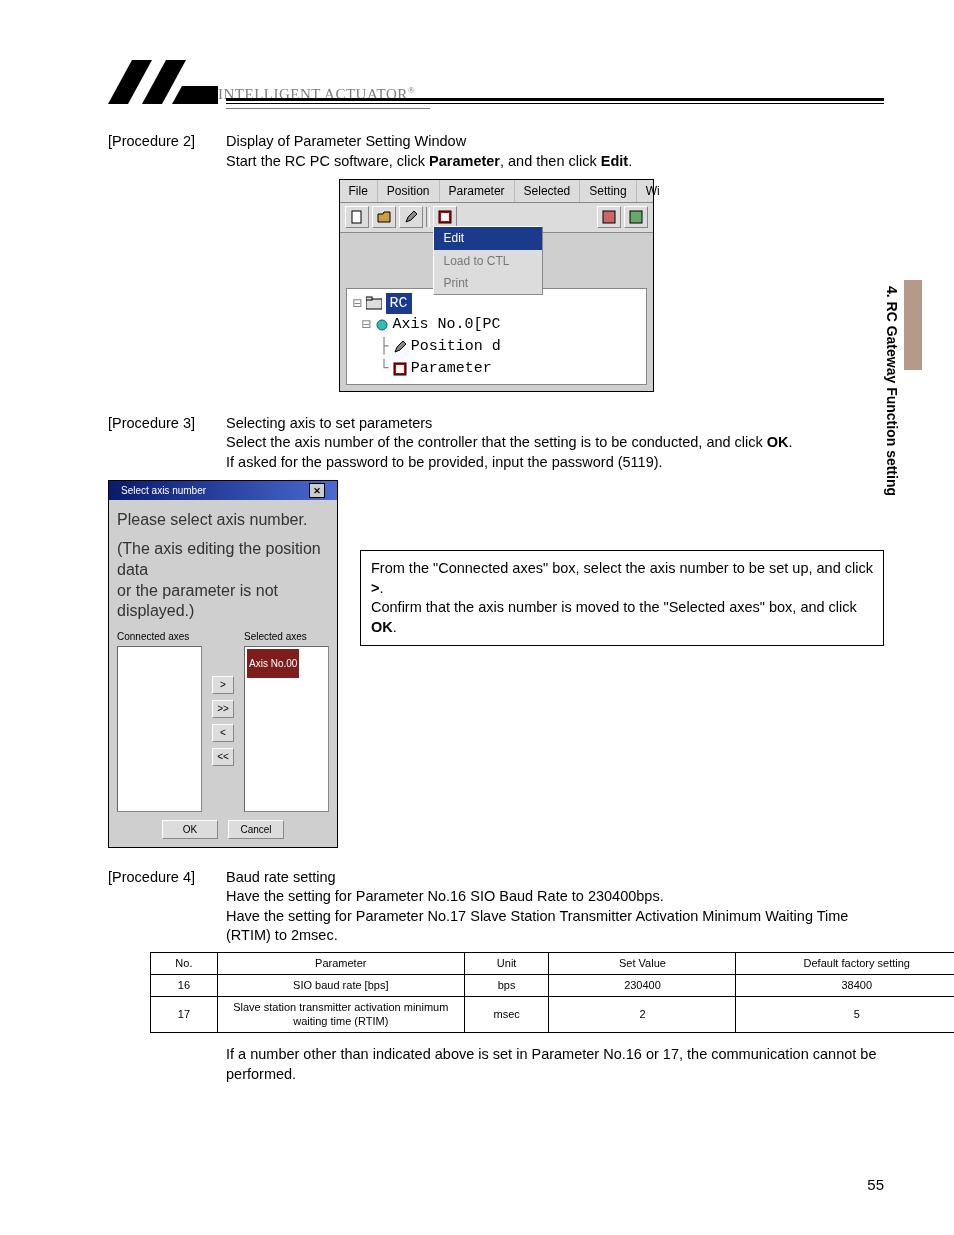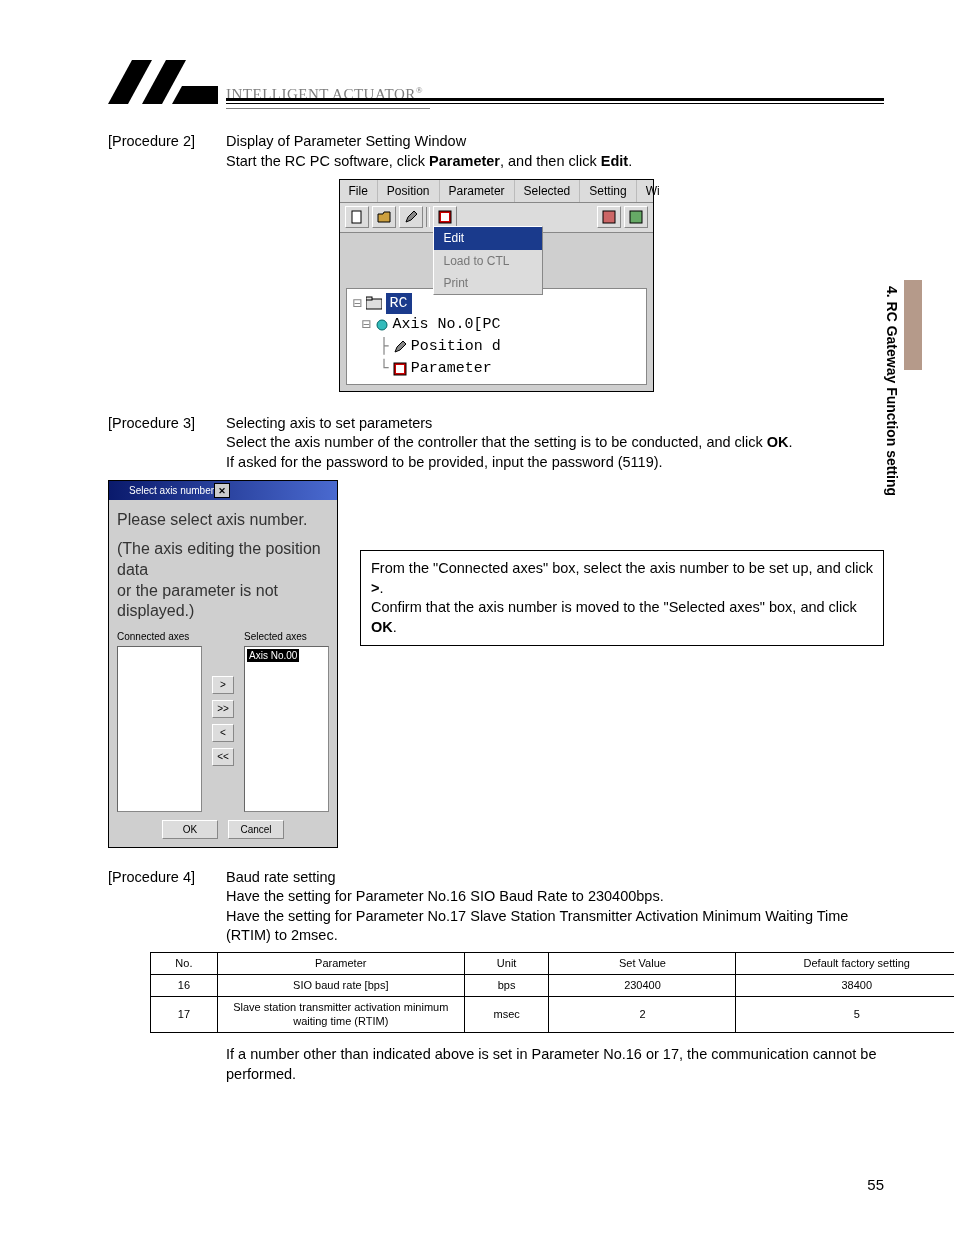--- a/index.html
+++ b/index.html
@@ -1,21 +1,21 @@
 <!DOCTYPE html>
 <html><head>
 <meta charset="utf-8">
 <style>
   html,body{margin:0;padding:0;background:#fff;color:#000;font-family:Arial,Helvetica,sans-serif;font-size:14.5px;line-height:1.35}
   .page{width:954px;height:1235px;position:relative;margin:0 auto;box-sizing:border-box;padding:60px 70px 40px 108px}
   .side-tab{position:absolute;right:52px;top:280px;width:22px;height:290px}
   .side-tab .bar{position:absolute;right:-20px;top:0;width:18px;height:90px;background:#b59a8a}
   .side-tab .txt{position:absolute;left:2px;top:6px;font-weight:bold;font-size:14px;writing-mode:vertical-rl;text-orientation:mixed;white-space:nowrap}
   .hdr{position:relative;margin-bottom:26px}
-  .logo{display:flex;align-items:flex-end;gap:8px}
+  .logo{display:flex;align-items:flex-end;}
   .logo-mark svg{display:block}
   .brand-text{font-family:'Times New Roman',serif;font-size:15px;letter-spacing:.5px;color:#7d7d7d;position:relative;padding-bottom:2px}
   .brand-text sup{font-size:9px;vertical-align:top}
   .hdr .rule{position:absolute;left:118px;right:0;top:38px;border-top:3px solid #000;border-bottom:1px solid #000;height:2px}
   .hdr .rule2{position:absolute;left:118px;right:454px;top:48px;border-top:1px solid #7d7d7d;height:0}
   .proc{display:flex;margin-top:4px}
   .proc .lbl{width:118px;flex:0 0 118px}
   .proc .body{flex:1}
   .bold{font-weight:bold}
   
@@ -33,29 +33,29 @@
   .ddmenu .ddlist div{padding:3px 10px;color:#777}
   .ddmenu .ddlist div.act{background:#1a3a8c;color:#fff}
   .shot1 .tree{background:#fff;border:1px solid #888;margin:55px 6px 6px;padding:4px 6px;font-family:'Courier New',monospace;font-size:15px;line-height:1.45}
   .tree .row{display:flex;align-items:center;gap:4px;white-space:nowrap}
   .tree .lines{color:#888;font-family:monospace}
   .tnode{display:inline-flex;align-items:center;gap:3px}
   .rcbox{background:#1a3a8c;color:#fff;padding:0 4px;font-family:'Courier New',monospace}
   
   .proc3-row{display:flex;gap:22px;align-items:flex-start;margin:8px 0 20px}
   .shot2{width:228px;border:1px solid #000;background:#cfcfcf;font-family:'MS Sans Serif',Tahoma,sans-serif;font-size:10px;flex:0 0 228px}
-  .shot2 .titlebar{background:linear-gradient(90deg,#0a1a6c,#4a6ad0);color:#fff;padding:2px 20px;display:flex;align-items:center;font-size:10px}
+  .shot2 .titlebar{background:linear-gradient(90deg,#0a1a6c,#4a6ad0);color:#fff;padding:2px 12px;display:flex;align-items:center;justify-content:space-between;font-size:10px}
   .shot2 .titlebar .xb{width:14px;height:13px;background:#ccc;border:1px solid #000;color:#000;display:flex;align-items:center;justify-content:center;font-size:9px;font-weight:bold}
   .shot2 .inner{padding:6px 8px 8px}
   .shot2 .hint{color:#333;font-size:16px;margin:4px 0 8px;line-height:1.3}
   .listsrow{display:flex;gap:10px;align-items:center}
   .listcol{flex:1}
   .listcol .cap{font-size:10px;margin-bottom:2px}
   .listbox{border:1px solid #888;border-top-color:#666;border-left-color:#666;background:#fff;height:160px;padding:2px}
-  .listbox .sel{background:#000000;color:#fff;padding:0 2px;display:inline-block;font-size:10px}
+  .listbox .sel{background:#7f1d1d;color:#fff;padding:8px 2px;display:inline-block;font-size:10px}
   .xferbtns{display:flex;flex-direction:column;gap:6px}
   .xferbtns button{width:22px;height:18px;border:1px solid #888;border-top-color:#fff;border-left-color:#fff;background:#dcdcdc;font-size:10px;line-height:1;padding:0;font-family:inherit}
   .shot2 .dlgbtns{display:flex;justify-content:center;gap:10px;margin-top:8px}
   .shot2 .dlgbtns button{width:56px;height:19px;border:1px solid #888;border-top-color:#fff;border-left-color:#fff;background:#dcdcdc;font-size:10px;padding:0;font-family:inherit}
   .callout{border:1px solid #000;padding:8px 10px;font-size:14.5px;line-height:1.35;margin-top:70px}
   
   table.param{border-collapse:collapse;margin:6px 0 12px 42px;width:828px;font-size:11px}
   table.param th,table.param td{border:1px solid #000;padding:3px 8px;text-align:center;vertical-align:middle}
   table.param th{font-weight:normal}
   .page-num{position:absolute;right:70px;bottom:40px;font-size:15px}

